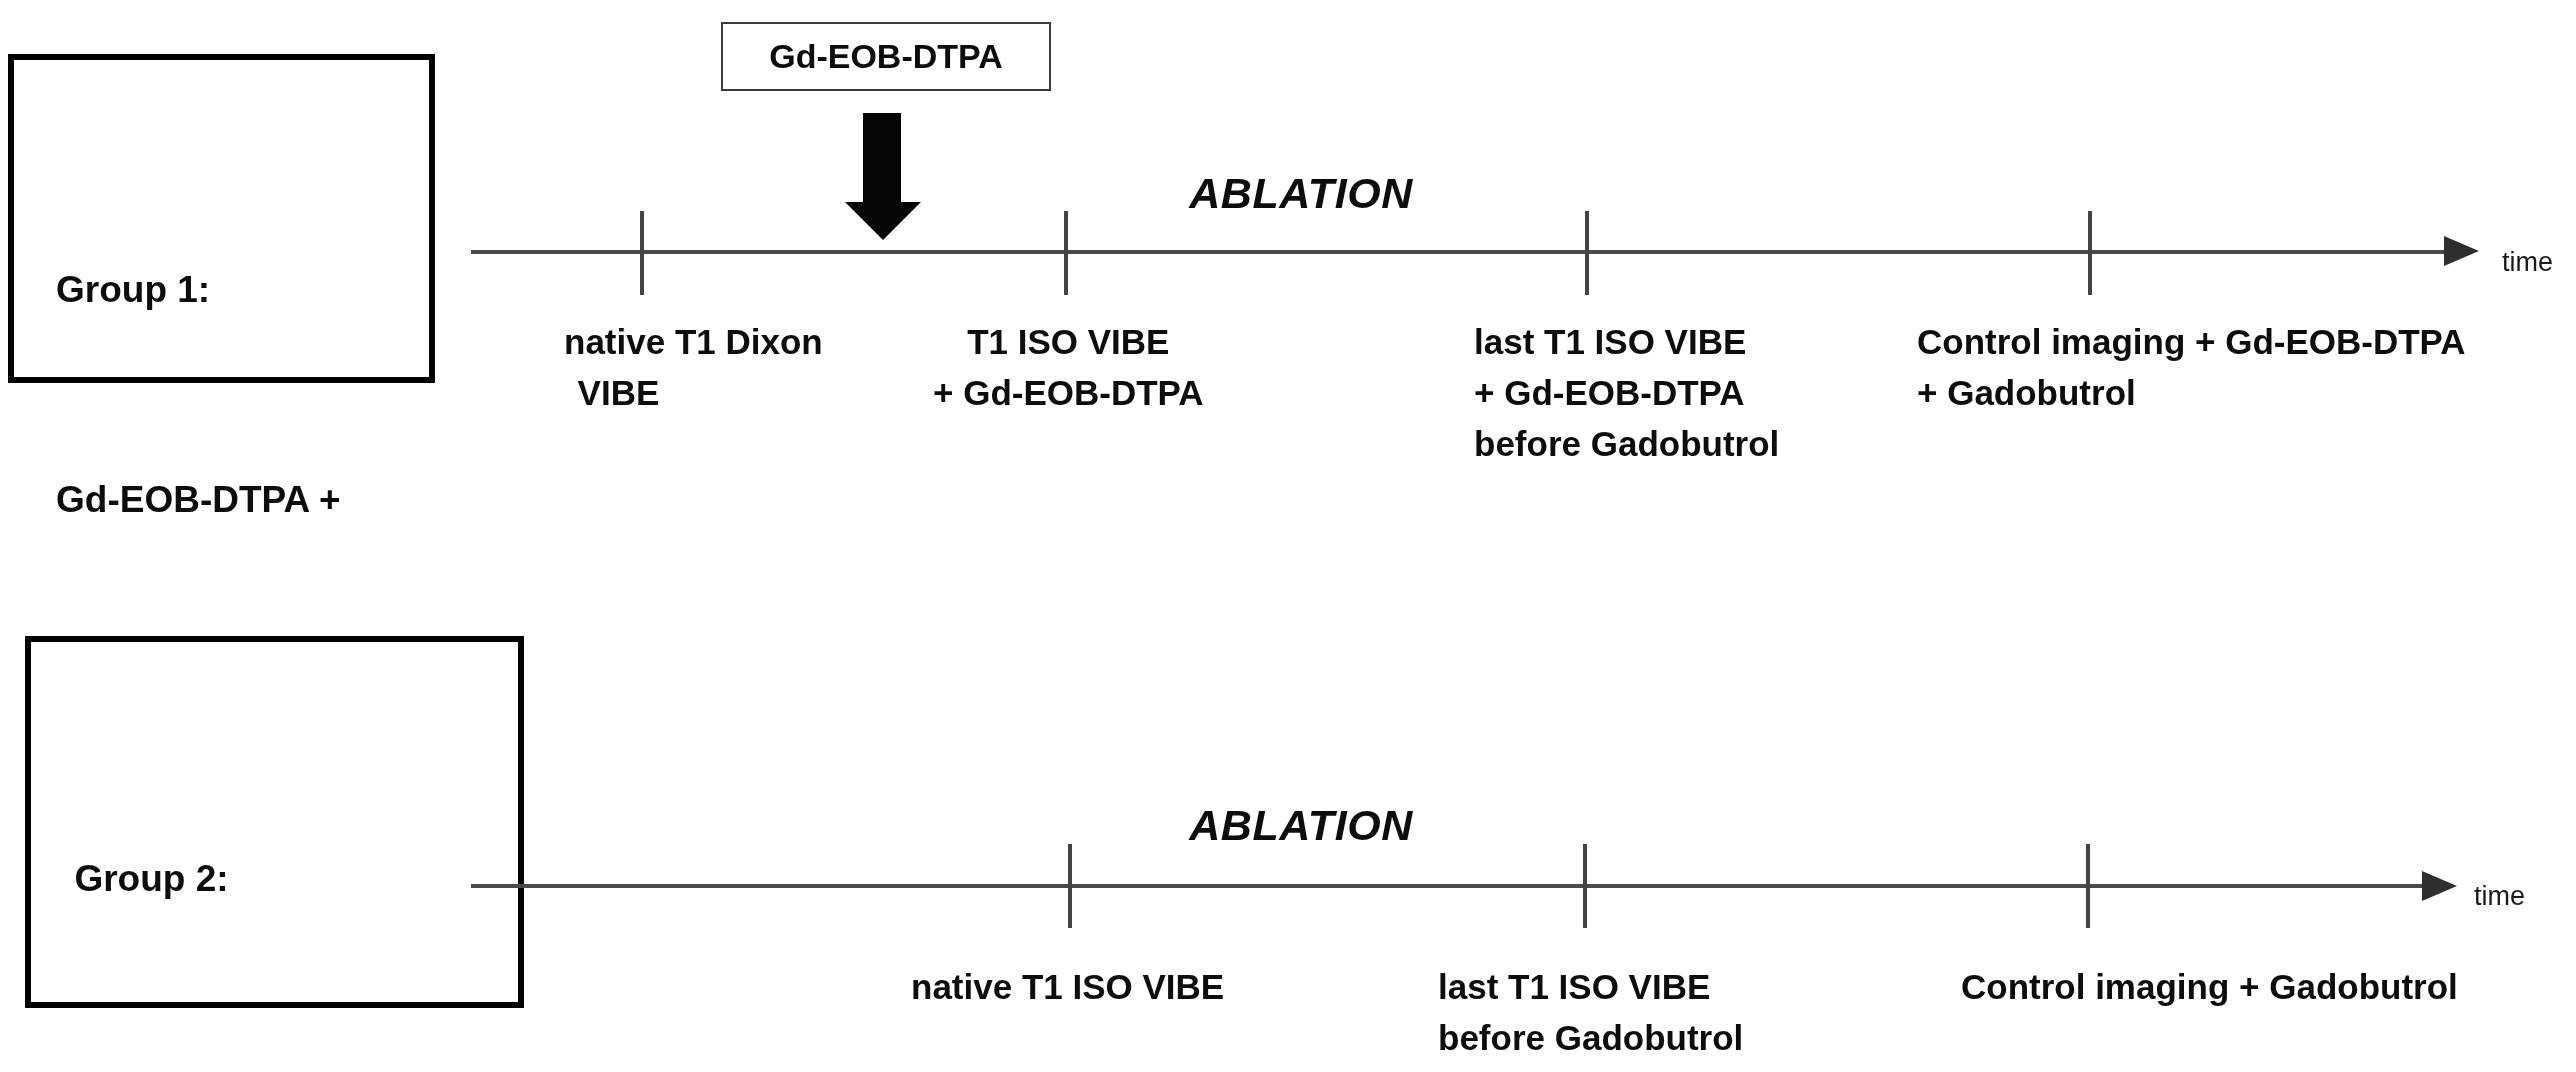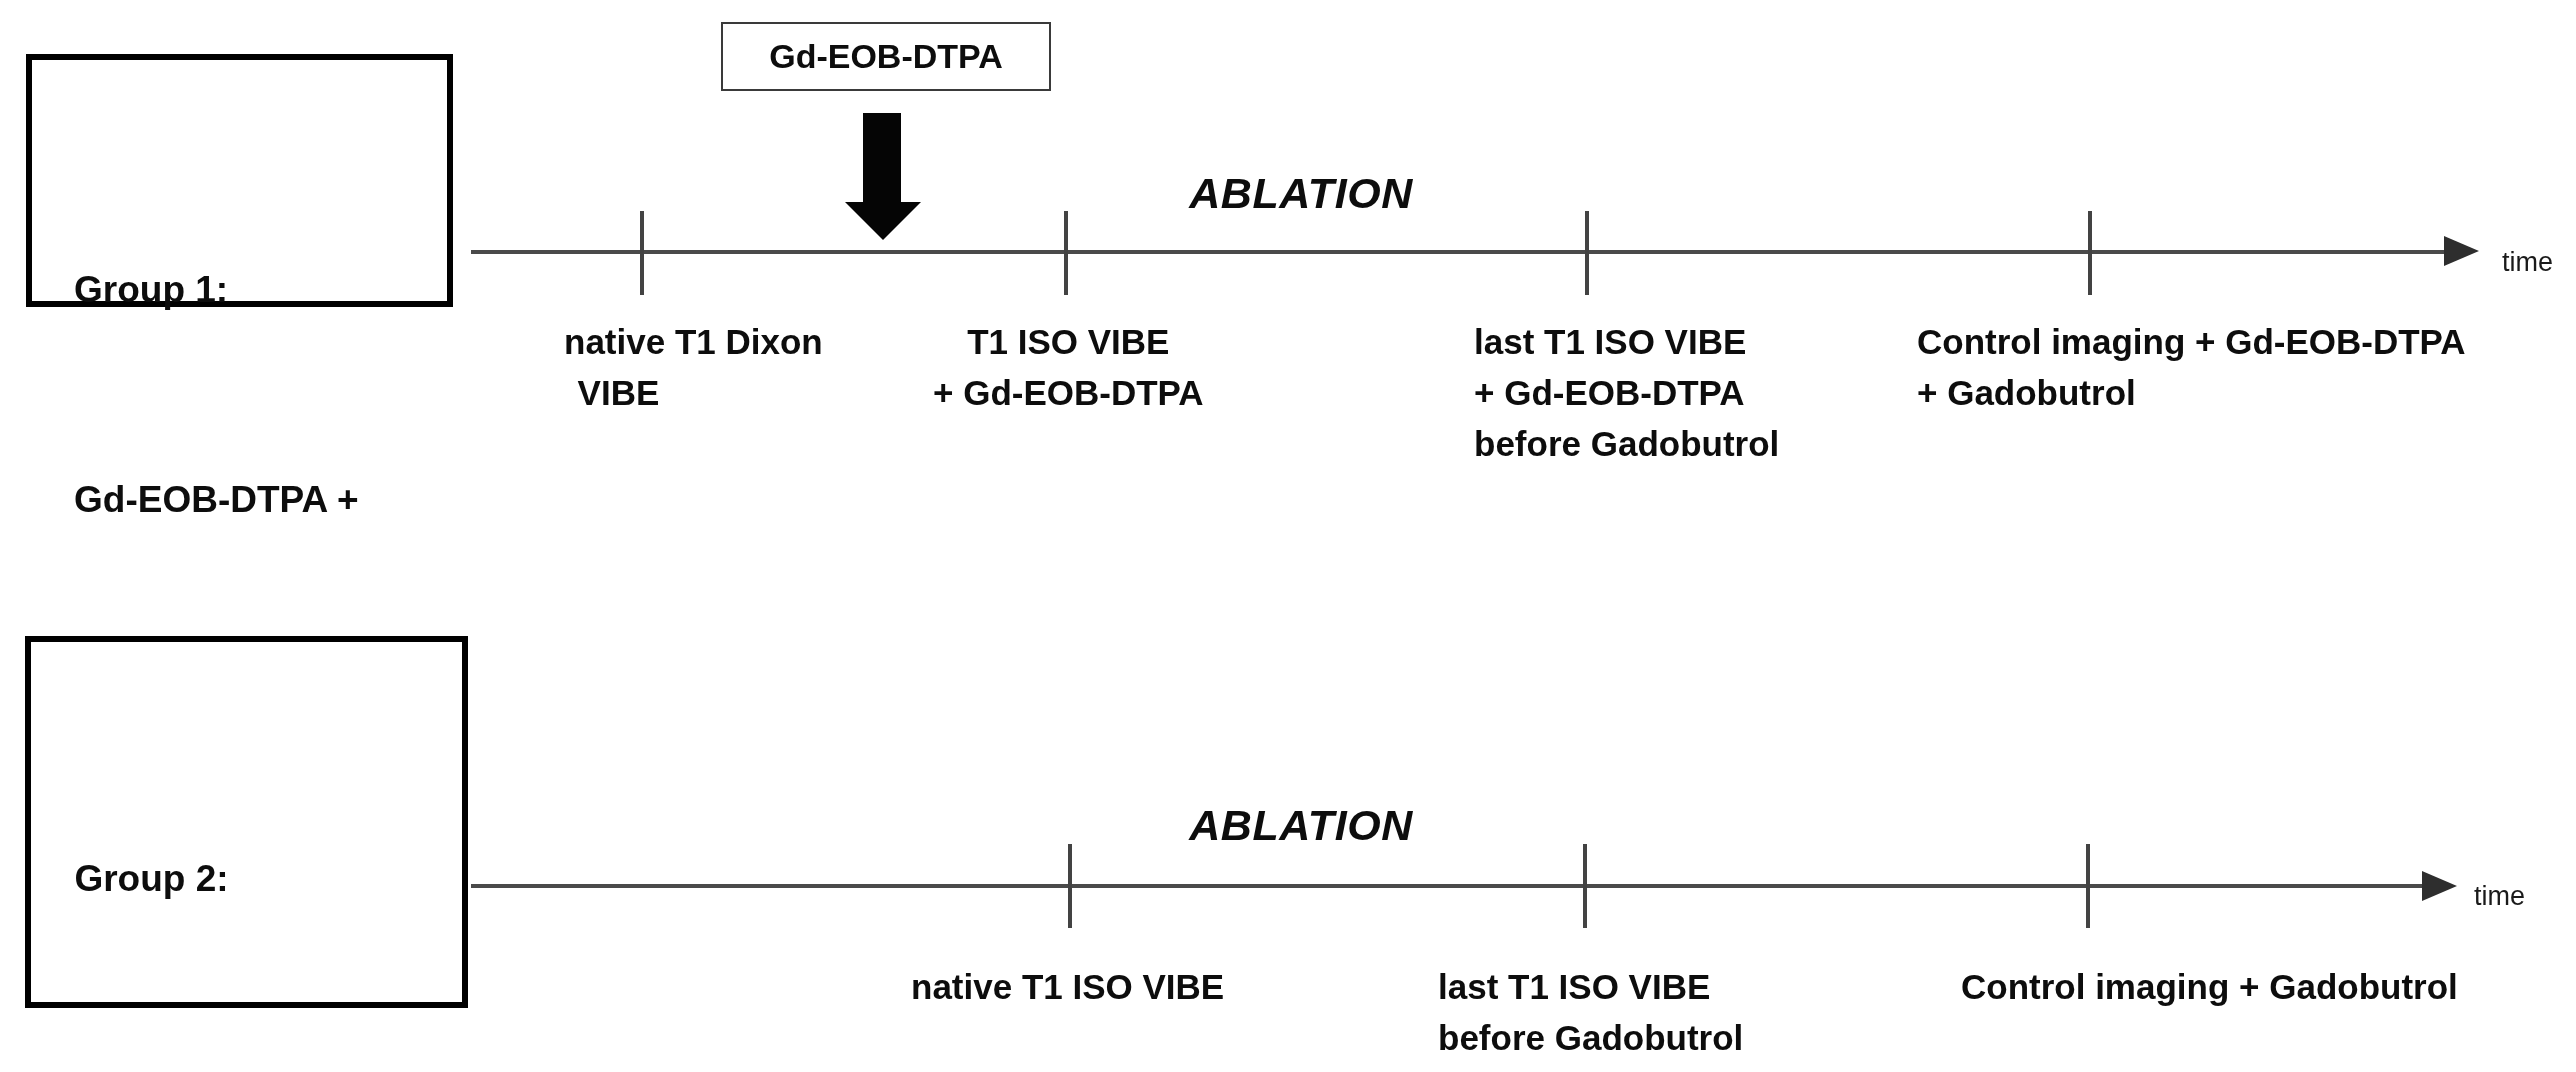--- a/index.html
+++ b/index.html
@@ -48,21 +48,21 @@
     font-size:43px;font-weight:bold;letter-spacing:0.6px;font-style:italic;}
   .evt{position:absolute;font-size:35px;font-weight:bold;line-height:51px;white-space:nowrap;}
   .evt span{display:block;}
   .time-lbl{position:absolute;font-size:27px;color:#1a1a1a;}
 </style>
 </head>
 <body>
 
 <div class="canvas">
 
-  <div class="gbox" style="left:26px;top:54px;width:427px;height:253px;padding:55px 12.4px 0 42px;">
+  <div class="gbox" style="left:8px;top:54px;width:427px;height:329px;padding:55px 12.4px 0 42px;">
     <div class="bold">Group 1:</div>
     <div class="bold">Gd-EOB-DTPA +</div>
     <div>Gadobutrol p.a.</div>
   </div>
 
   <div class="callout" style="left:721px;top:22px;width:330px;height:69px;">
     <span>Gd-EOB-DTPA</span>
   </div>
   <div class="arrow-stem" style="left:863px;top:113px;width:38px;height:90px;"></div>
   <div class="arrow-head" style="left:845px;top:202px;"></div>
@@ -88,21 +88,21 @@
   <div class="evt" style="left:1474px;top:316px;">
     <span>last T1 ISO VIBE</span>
     <span>+ Gd-EOB-DTPA</span>
     <span>before Gadobutrol</span>
   </div>
   <div class="evt" style="left:1917px;top:316px;">
     <span>Control imaging + Gd-EOB-DTPA</span>
     <span>+ Gadobutrol</span>
   </div>
 
-  <div class="gbox" style="left:25.4px;top:636px;width:443px;height:372px;padding:62px 12.4px 0 43px;">
+  <div class="gbox" style="left:25.4px;top:636px;width:499px;height:372px;padding:62px 12.4px 0 43px;">
     <div class="bold">Group 2:</div>
     <div>native +</div>
     
   </div>
 
   <div class="tline" style="left:471px;top:884px;width:1955px;"></div>
   <div class="thead" style="left:2422px;top:871px;"></div>
   <div class="tick" style="left:1068px;top:844px;"></div>
   <div class="tick" style="left:1583px;top:844px;"></div>
   <div class="tick" style="left:2086px;top:844px;"></div>

